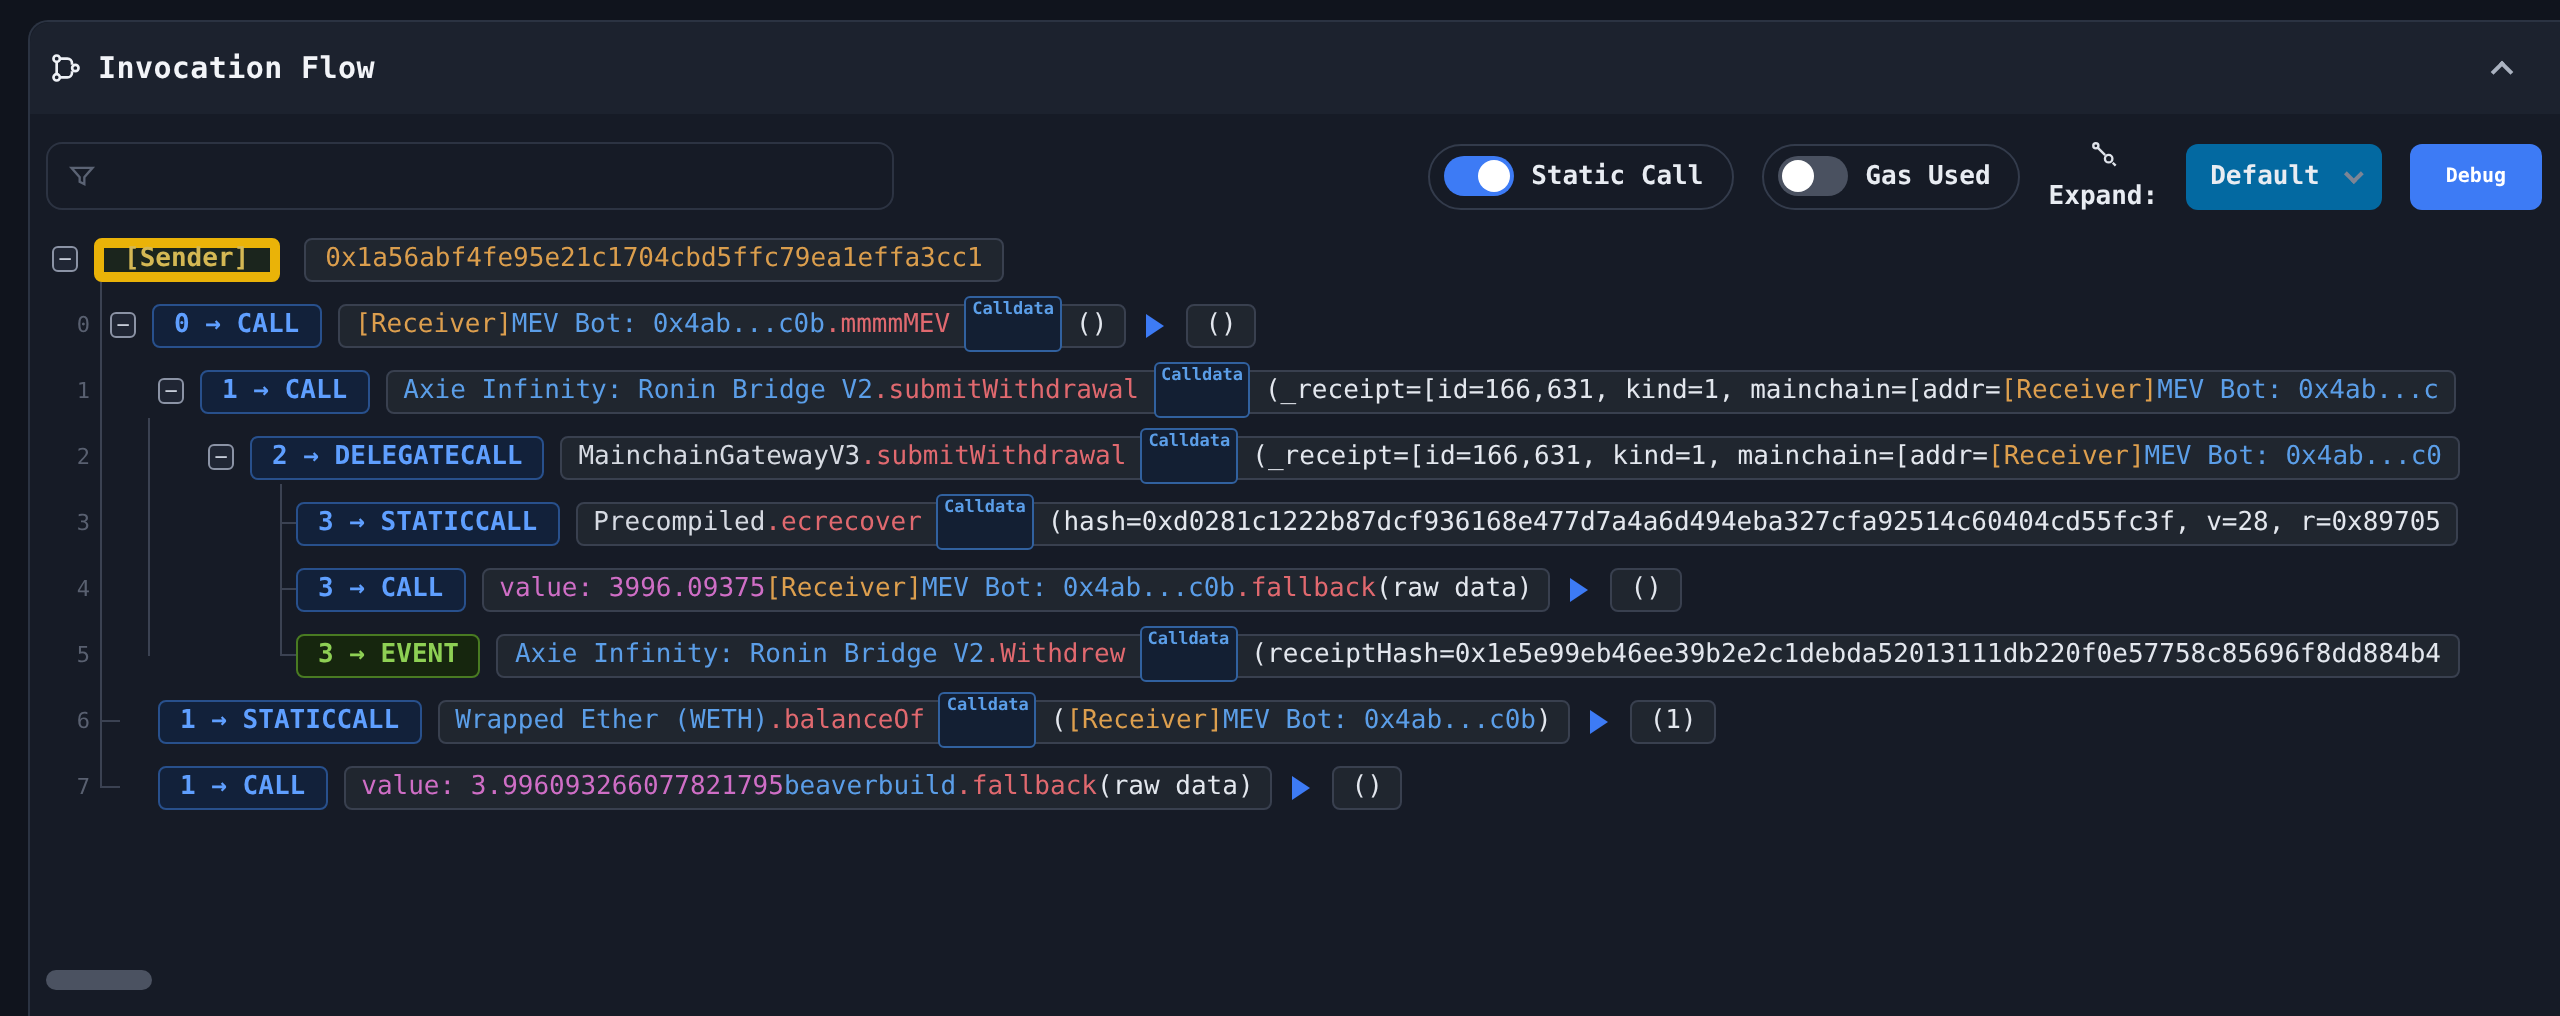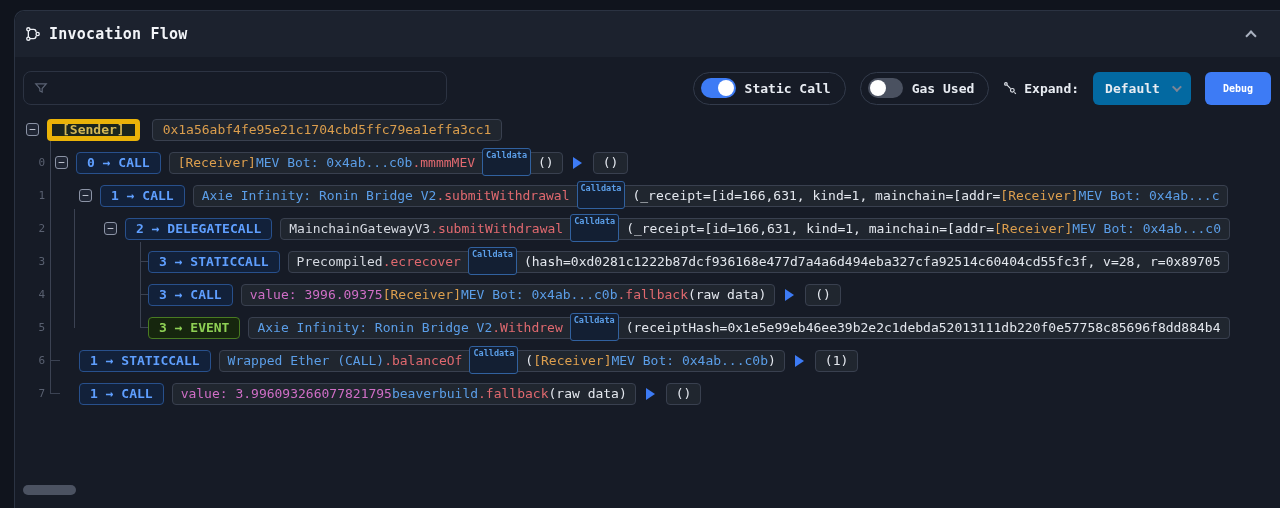--- a/index.html
+++ b/index.html
@@ -51,21 +51,21 @@
     display:flex; align-items:center; gap:9px; height:33px;
     padding:0 14px 0 7px; border:1px solid #333b4b; border-radius:17px; cursor:pointer;
   }
   .track { width:35px; height:20px; border-radius:10px; position:relative; flex-shrink:0; }
   .track.on  { background:#3d7bf5; }
   .track.off { background:#4a5160; }
   .knob { width:16px; height:16px; border-radius:50%; background:#fff; position:absolute; top:2px; }
   .track.on  .knob { right:2px; }
   .track.off .knob { left:2px; }
   .toggle-label { font-size:13px; font-weight:bold; color:#e8ecf2; }
-  .expand-group { display:flex; align-items:center; gap:7px; }
+  .expand-group { display:flex; align-items:center; gap:7px;flex-direction:column; }
   .expand-label { font-size:13px; font-weight:bold; color:#e8ecf2; }
   .dropdown {
     height:33px; background:#0369a1; border-radius:6px;
     display:flex; align-items:center; gap:12px; padding:0 12px; cursor:pointer;
   }
   .dropdown-value { font-size:13px; font-weight:bold; color:#e8ecf2; }
   .chev-down {
     width:7px; height:7px; border-bottom:2px solid #7d8595; border-right:2px solid #7d8595;
     transform:rotate(45deg) translateY(-2px);
   }
@@ -298,21 +298,21 @@
           <span class="calldata">Calldata</span>
           <span class="c-text">(receiptHash=0x1e5e99eb46ee39b2e2c1debda52013111db220f0e57758c85696f8dd884b4</span>
         </span>
 
   </div>
       <div class="trace-row d1">
     <span class="row-index">6</span>
 
     <span class="badge badge-call">1 → STATICCALL</span>
     <span class="badge badge-content">
-          <span class="c-contract">Wrapped Ether (CALL)</span>
+          <span class="c-contract">Wrapped Ether (WETH)</span>
           <span class="c-fn">.balanceOf</span>
           <span class="calldata">Calldata</span>
           <span class="c-text">(</span>
           <span class="c-addr">[Receiver]</span>
           <span class="c-contract">MEV Bot: 0x4ab...c0b</span>
           <span class="c-text">)</span>
         </span>
     <span class="play"></span>
     <span class="badge result-badge">(1)</span>
   </div>

